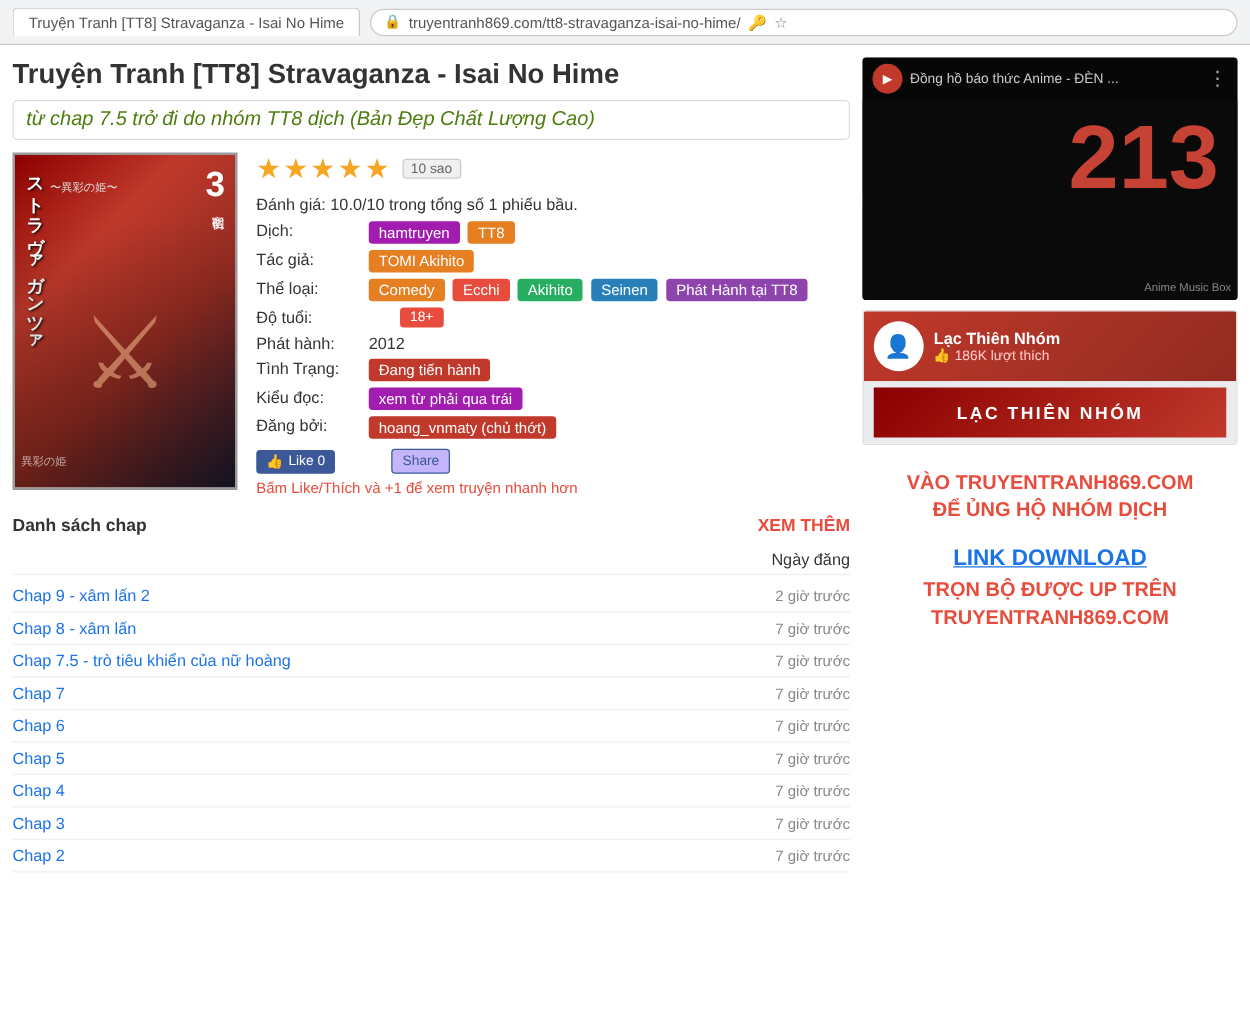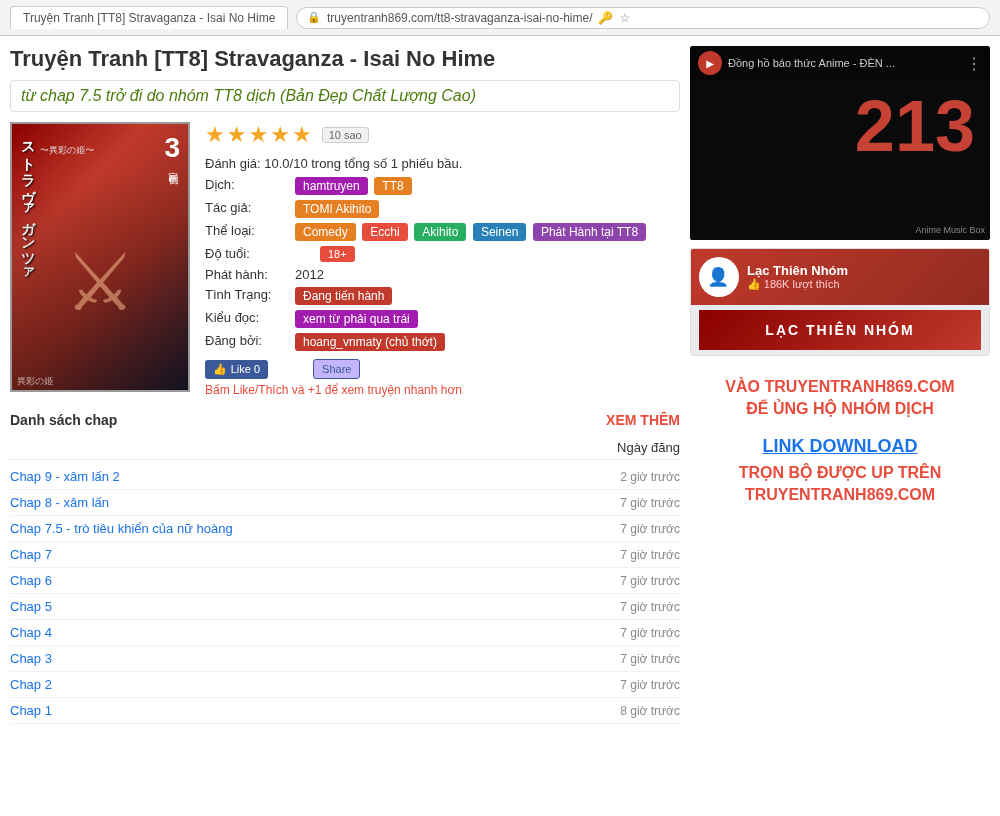--- a/index.html
+++ b/index.html
@@ -429,21 +429,21 @@
 
       <div class="comic-cover-placeholder">
         <div class="cover-text-jp">ストラヴァガンツァ</div>
         <div class="cover-number">3</div>
         <div class="cover-author">富 明仁</div>
         <div class="cover-subtitle">〜異彩の姫〜</div>
 
         <div style="position:absolute;bottom:0;left:0;right:0;top:50px;background:linear-gradient(180deg,transparent 0%,rgba(0,0,0,0.3) 100%);display:flex;align-items:center;justify-content:center;">
           <div style="font-size:80px;color:rgba(255,200,150,0.5);">⚔</div>
         </div>
-        <div style="position:absolute;bottom:2px;left:5px;color:rgba(255,255,255,0.6);font-size:9px;">異彩の姫</div>
+        <div style="position:absolute;bottom:14px;left:5px;color:rgba(255,255,255,0.6);font-size:9px;">異彩の姫</div>
       </div>
 
       <div class="comic-details">
 
         <div class="stars-row">
           <span class="stars">★★★★★</span>
           <span class="star-count-badge">10 sao</span>
         </div>
 
         <div class="score-text">Đánh giá: 10.0/10 trong tổng số 1 phiếu bầu.</div>
@@ -551,24 +551,20 @@
             <span class="chapter-time">7 giờ trước</span>
           </div>
           <div class="chapter-item">
             <a class="chapter-link" href="#">Chap 3</a>
             <span class="chapter-time">7 giờ trước</span>
           </div>
           <div class="chapter-item">
             <a class="chapter-link" href="#">Chap 2</a>
             <span class="chapter-time">7 giờ trước</span>
           </div>
-          <div class="chapter-item">
-            <a class="chapter-link" href="#">Chap 1</a>
-            <span class="chapter-time">8 giờ trước</span>
-          </div>
         </div>
     </div>
 
   </div>
 
   <div class="sidebar">
 
     <div class="sidebar-ad">
       <div class="video-title-bar">
         <div class="video-icon">

